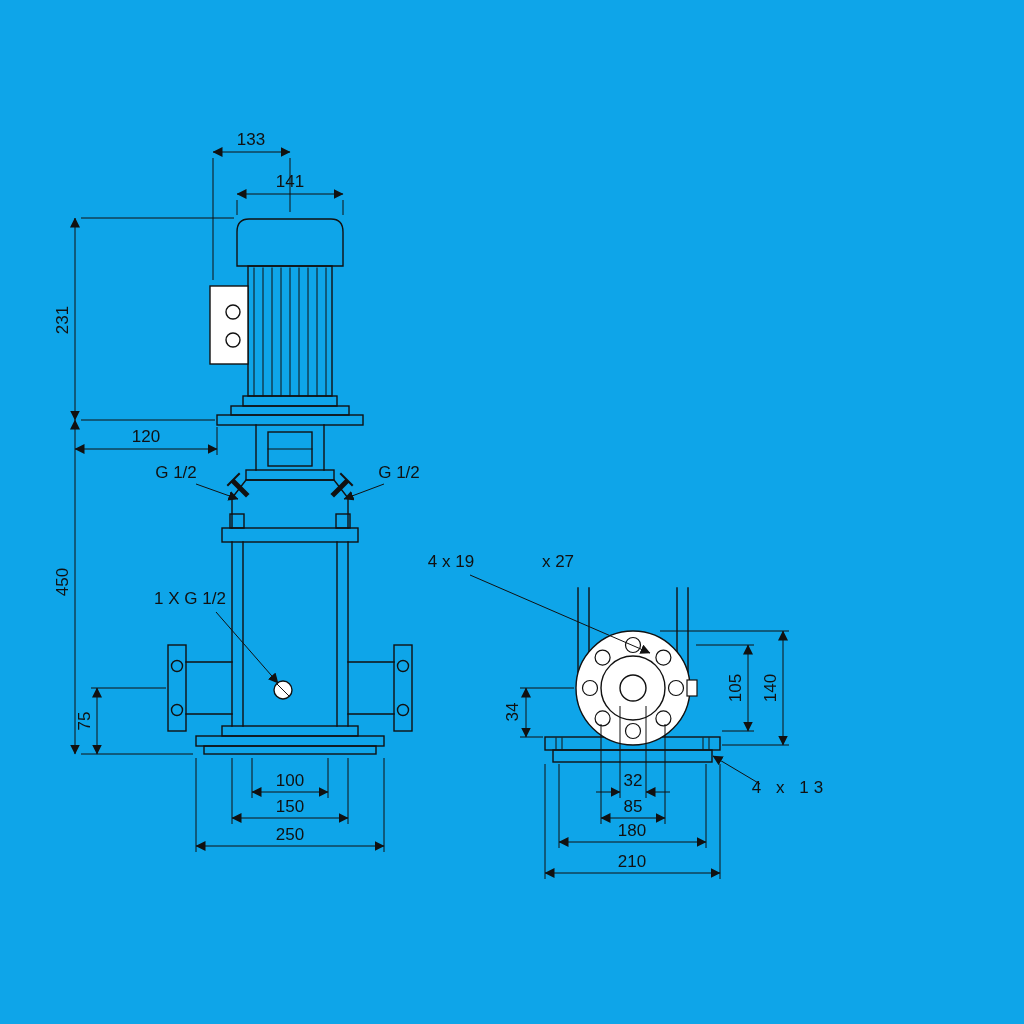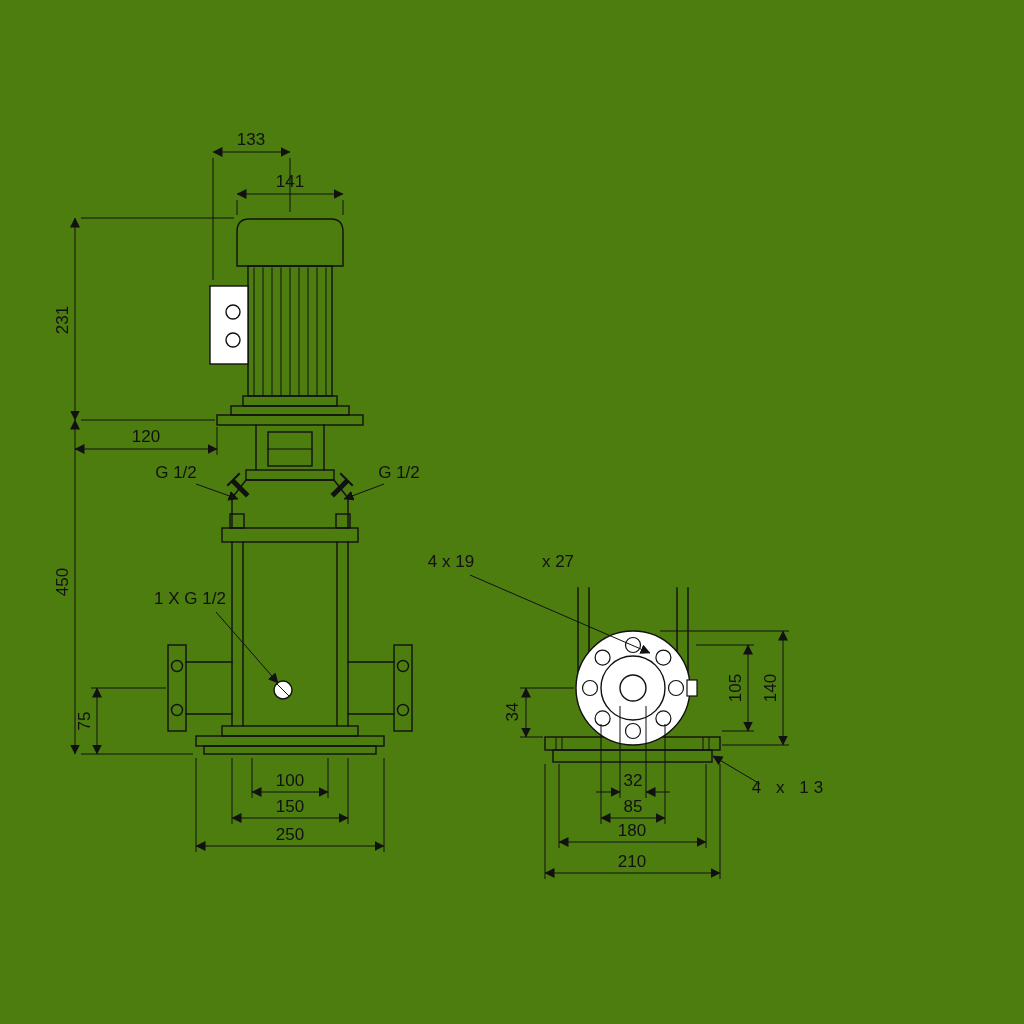--- a/index.html
+++ b/index.html
@@ -1,16 +1,16 @@
 <!DOCTYPE html>
 <html><head>
 <meta charset="utf-8">
 <style>
   html,body{margin:0;padding:0;background:#fff;}
-  #canvas{width:1024px;height:1024px;background:#4d7c0f;position:relative;}
+  #canvas{width:1024px;height:1024px;background:#0ea5e9;position:relative;}
   svg{display:block;}
   text{
     font-family:"Liberation Sans",sans-serif;
     font-size:17px;
     fill:#111;
     stroke:none;
     text-anchor:middle;
   }
   .wide{letter-spacing:5px;}
 </style>

